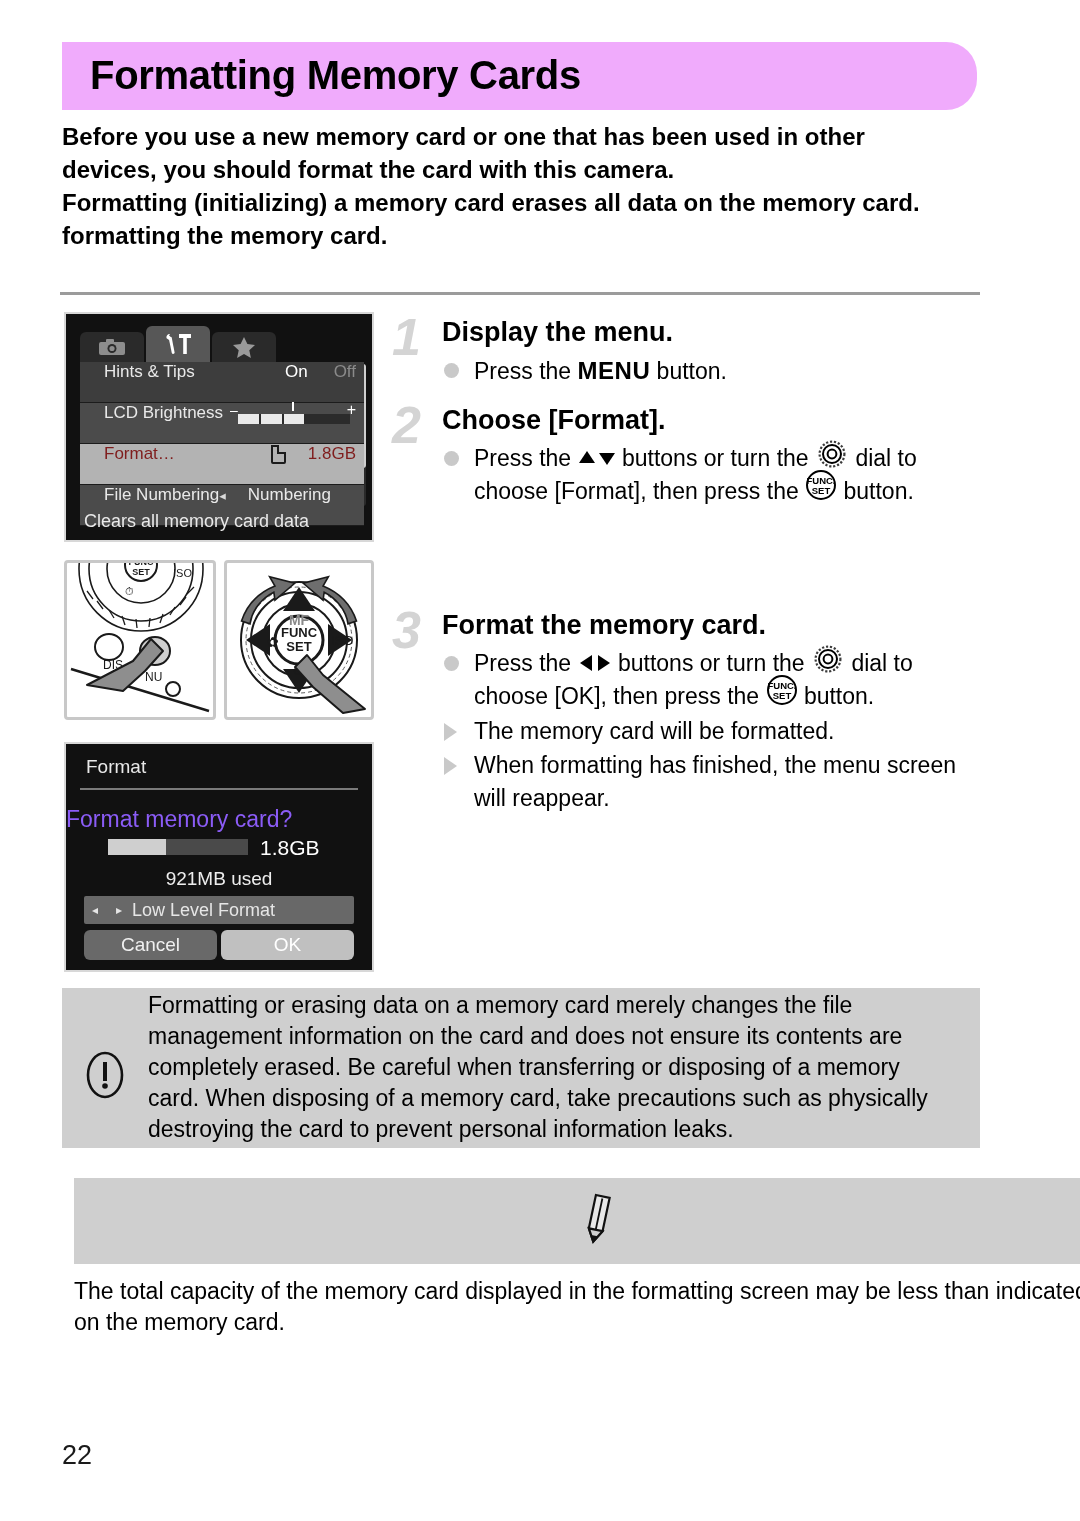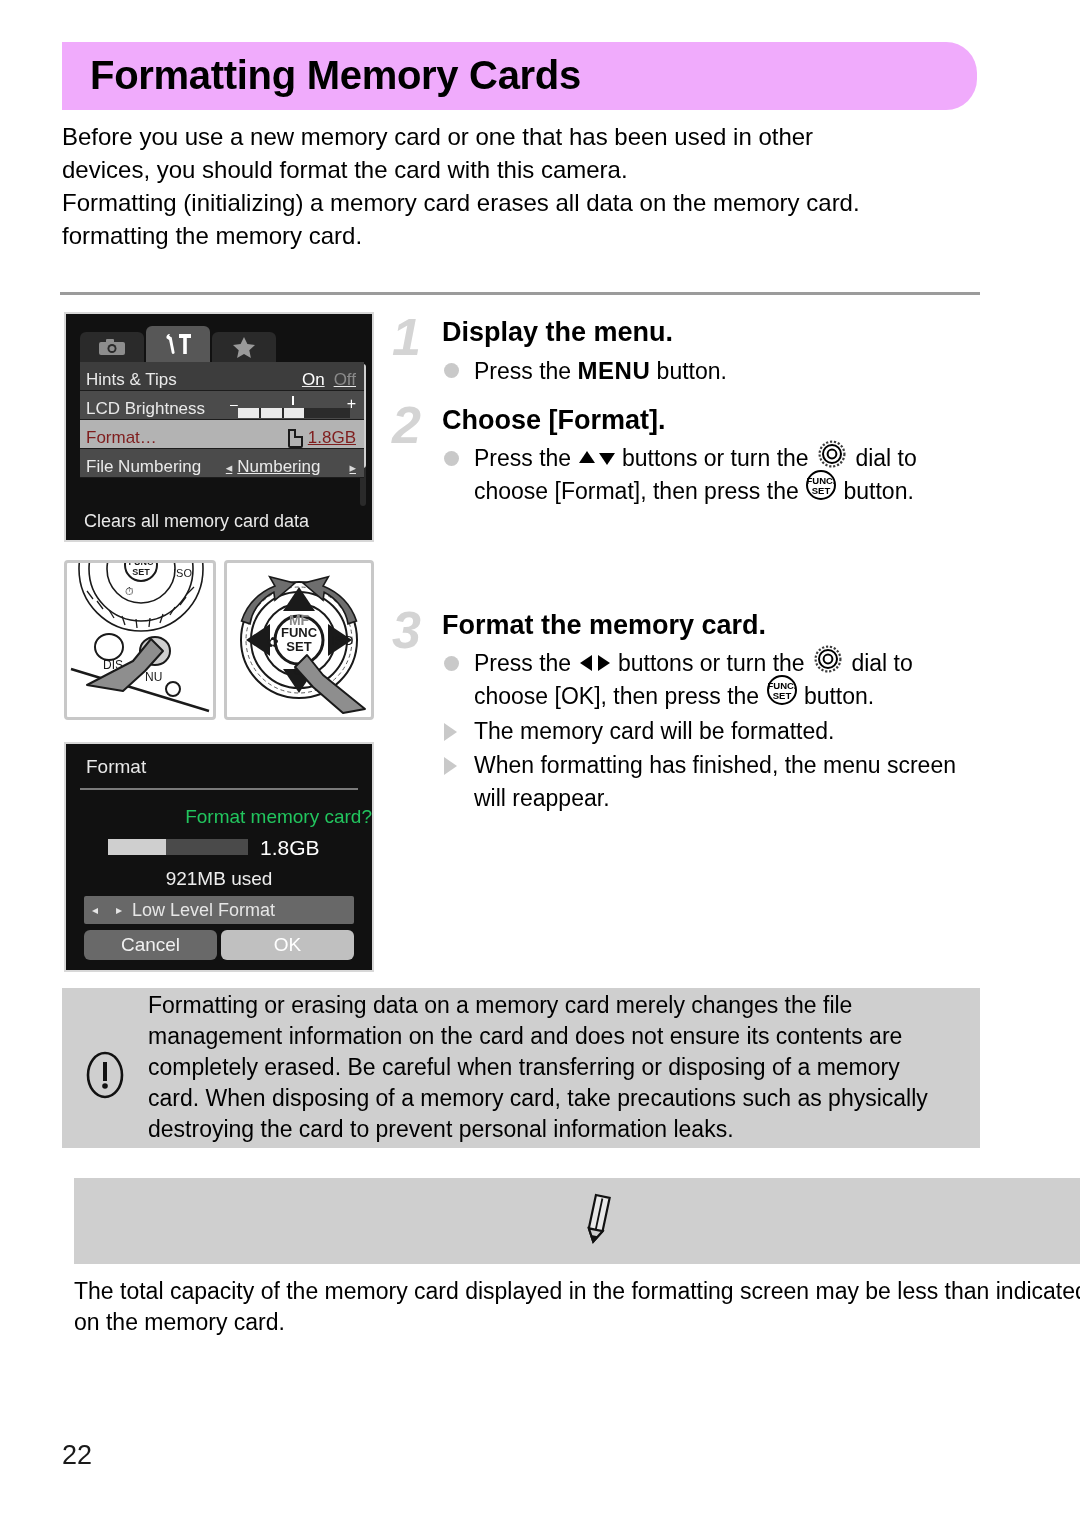--- a/index.html
+++ b/index.html
@@ -27,21 +27,21 @@
     letter-spacing: -0.3px;
     white-space: nowrap;
   }
 
   
   .intro {
     position: absolute; left: 62px; top: 120px;
     width: 920px;
     font-size: 24px; line-height: 33px;
   }
-  .intro p { margin: 0; }
+  .intro p { margin: 0; font-weight: bold; }
 
   .hrule {
     position: absolute; left: 60px; top: 292px;
     width: 920px; height: 3px; background: #9b9b9b;
   }
 
   
   .lcd {
     position: absolute;
     background: #111;
@@ -61,31 +61,31 @@
     display: flex; align-items: center; justify-content: center;
     margin-right: 2px;
   }
   .tab.active { background: #575757; height: 36px; }
   .tab svg { display: block; }
 
   .menu-list {
     position: absolute; left: 14px; top: 48px; right: 8px;
   }
   .menu-row {
-    height: 29px;
-    display: flex; align-items: flex-end;
-    padding: 0 8px 0 6px;
+    height: 41px;
+    display: flex; align-items: flex-start;
+    padding: 0 8px 0 24px;
     background: #3d3d3d;
     border-bottom: 1px solid #1c1c1c;
     color: #e9e9e9; font-size: 17px;
   }
   .menu-row.alt { background: #4b4b4b; }
   .menu-row.sel { background: #b3b3b3; color: #7f1d1d; }
   .menu-row .lbl { flex: 0 0 auto; }
-  .menu-row .val { margin-left: auto; display: flex; align-items: center; gap: 5px; text-decoration: underline; }
+  .menu-row .val { margin-left: auto; display: flex; align-items: center; gap: 22px; }
   .val-on { color: #fff; }
   .val-off { color: #8a8a8a; margin-left: 4px; }
   .arr { font-size: 13px; color: #d9d9d9; }
 
   .bright-wrap {
     margin-left: auto; position: relative;
     width: 128px; height: 22px;
   }
   .bright-minus { position: absolute; left: 2px; top: -1px; color: #fff; font-size: 14px; }
   .bright-plus { position: absolute; right: 0px; top: -2px; color: #fff; font-size: 16px; }
@@ -138,21 +138,21 @@
     border-radius: 4px;
     overflow: hidden;
   }
   .photo-left  { left: 64px;  top: 560px; width: 152px; height: 160px; }
   .photo-right { left: 224px; top: 560px; width: 150px; height: 160px; }
 
   
   .lcd-format { left: 64px; top: 742px; width: 310px; height: 230px; }
   .fmt-title { position: absolute; left: 20px; top: 12px; color: #e8e8e8; font-size: 19px; }
   .fmt-sep { position: absolute; left: 14px; top: 44px; right: 14px; height: 2px; background: #7a7a7a; }
-  .fmt-q { position: absolute; left: 0; right: 0; top: 62px; text-align: right; color: #22c55e; font-size: 19px; }
+  .fmt-q { position: absolute; left: 0; right: 0; top: 62px; text-align: left; color: #8b5cf6; font-size: 23px; }
   .fmt-gauge {
     position: absolute; left: 42px; top: 95px; width: 140px; height: 16px;
     background: #4a4a4a;
   }
   .fmt-gauge i { display: block; height: 16px; width: 58px; background: #cfcfcf; margin: 0; }
   .fmt-size { position: absolute; left: 194px; top: 92px; color: #fff; font-size: 21px; }
   .fmt-used { position: absolute; left: 0; right: 0; top: 124px; text-align: center; color: #ededed; font-size: 19px; }
   .fmt-lowlevel {
     position: absolute; left: 18px; right: 18px; top: 152px; height: 28px;
     background: #686868; border-radius: 2px;

